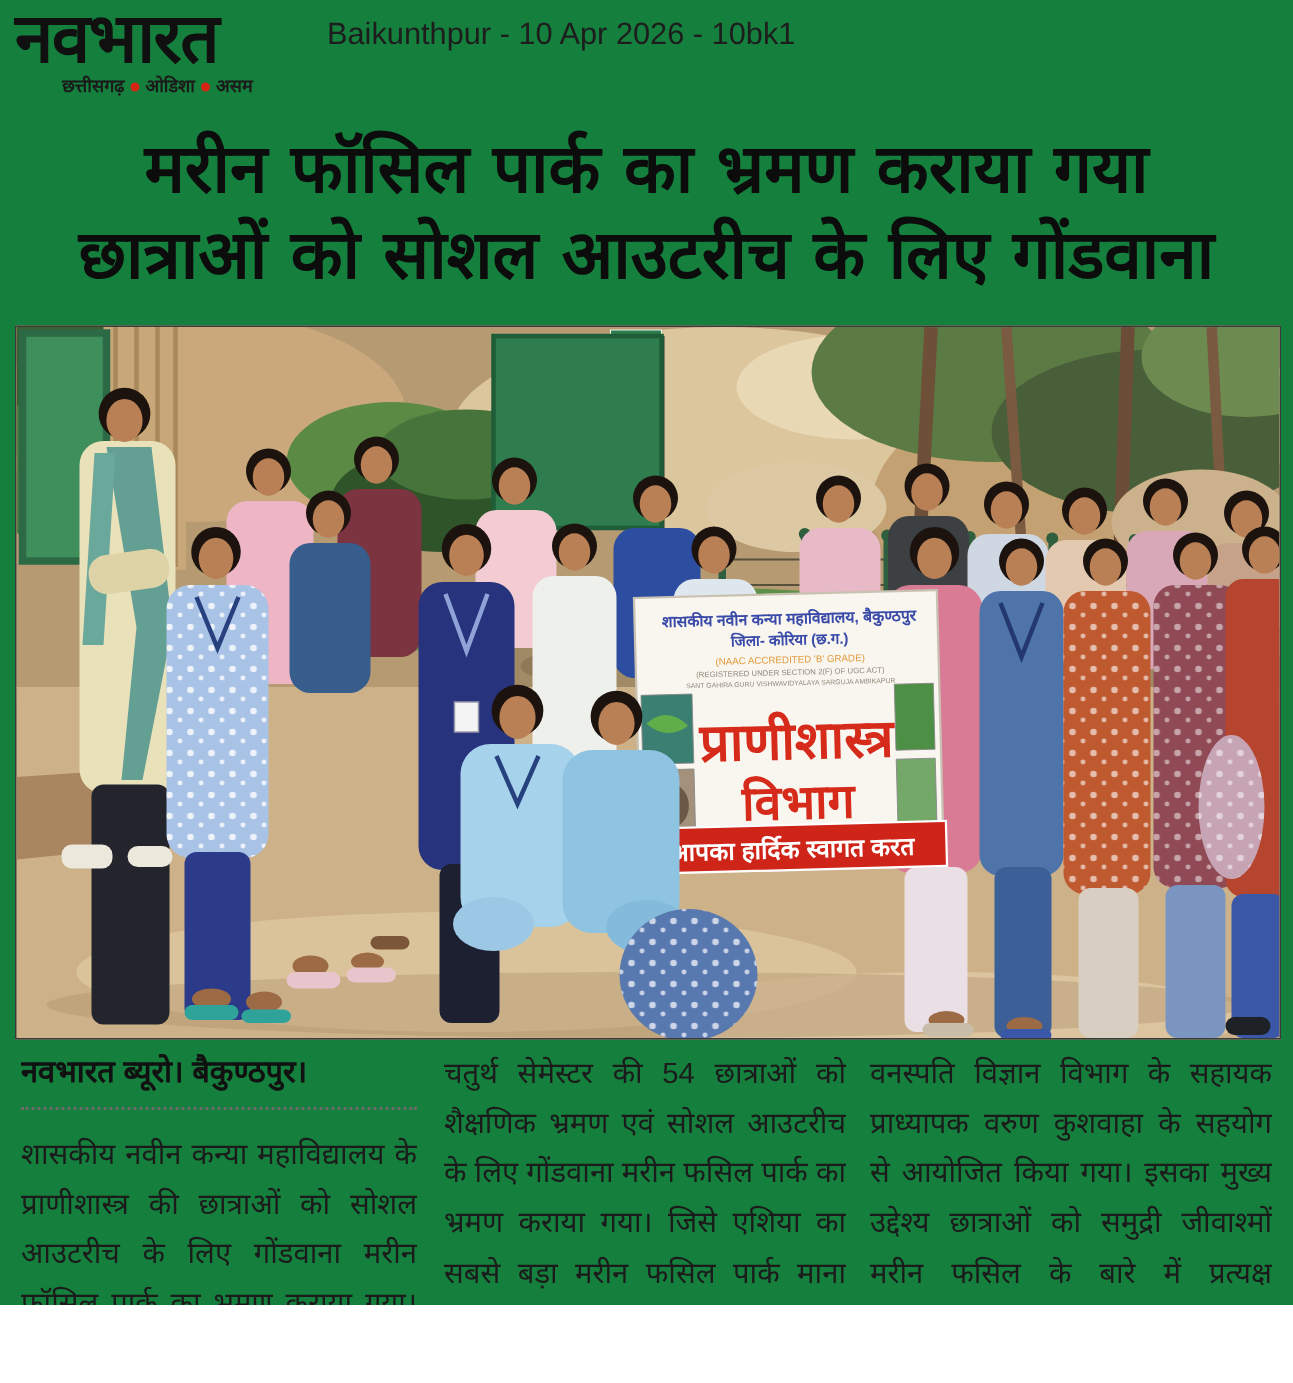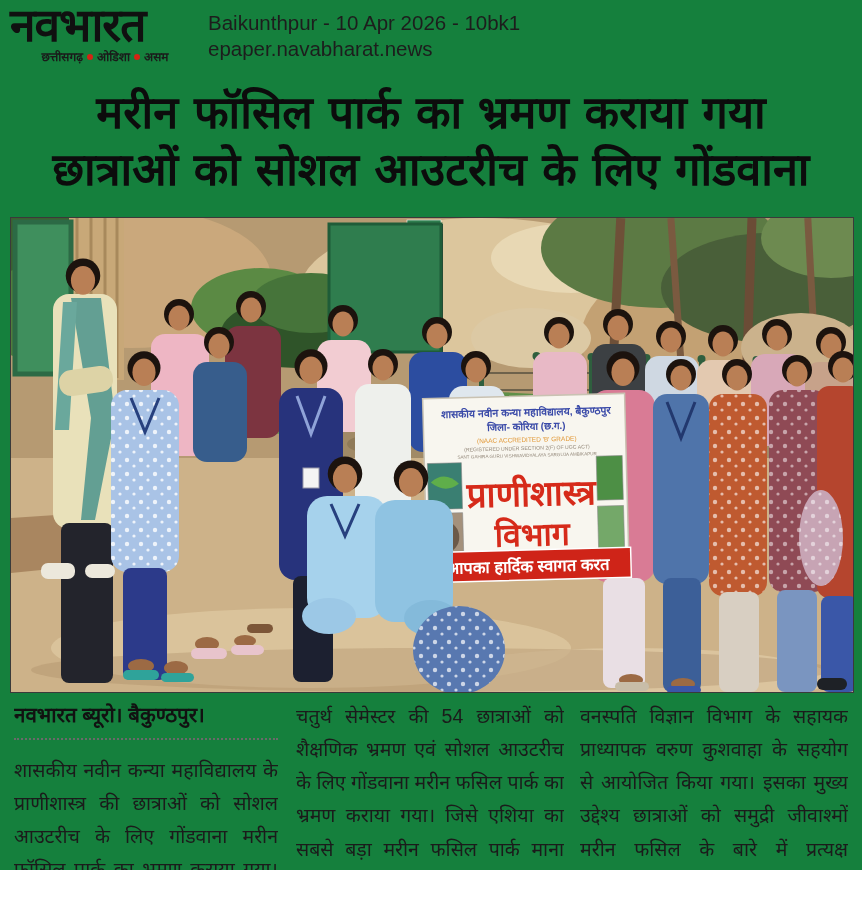--- a/index.html
+++ b/index.html
@@ -4,24 +4,24 @@
 <style>
   html,body{margin:0;padding:0;background:#ffffff;}
   .page{position:relative;width:862px;height:870px;background:#15803d;overflow:hidden;
         font-family:"Liberation Sans","DejaVu Sans",sans-serif;}
 
   
   .masthead{position:absolute;left:0;top:0;width:862px;height:78px;}
   .logo{position:absolute;left:10px;top:2px;font-size:46px;font-weight:900;color:#101010;
         letter-spacing:-1px;font-family:"DejaVu Sans",sans-serif;line-height:1.0;}
   .tagline{position:absolute;left:12px;top:48px;width:186px;text-align:center;font-size:12px;
-        font-weight:700;color:#1a1a1a;white-space:nowrap;}
+        font-weight:700;color:#1a1a1a;white-space:nowrap;font-family:Liberation Serif, serif;}
   .tagline .dot{display:inline-block;width:6px;height:6px;border-radius:50%;background:#d42414;
         margin:0 4px 1px 4px;vertical-align:middle;}
-  .edition{position:absolute;left:208px;top:10px;font-size:20.5px;color:#1d1d1d;line-height:1.28;}
+  .edition{position:absolute;left:218px;top:10px;font-size:20.5px;color:#1d1d1d;line-height:1.28;}
 
   
   .headline{position:absolute;left:0;top:84px;width:862px;text-align:center;color:#0c0c0c;
         font-size:45px;font-weight:800;line-height:1.27;font-family:"DejaVu Sans",sans-serif;}
 
   
   .photo{position:absolute;left:10px;top:217px;width:842px;height:474px;border:1px solid #3a3a3a;
         background:#c9b28b;overflow:hidden;}
   .photo svg{display:block;width:100%;height:100%;}
 
@@ -40,21 +40,20 @@
 
 <div class="page">
 
   <div class="masthead">
     <div class="logo">नवभारत</div>
     <div class="tagline">
       <span>छत्तीसगढ़</span><span class="dot"></span><span>ओडिशा</span><span class="dot"></span><span>असम</span>
     </div>
     <div class="edition">
       <div>Baikunthpur - 10 Apr 2026 - 10bk1</div>
-      <div>epaper.navabharat.news</div>
     </div>
   </div>
 
   <div class="headline">
     <div>मरीन फॉसिल पार्क का भ्रमण कराया गया</div>
     <div>छात्राओं को सोशल आउटरीच के लिए गोंडवाना</div>
   </div>
 
   <div class="photo">
     <svg viewBox="0 0 842 474" preserveAspectRatio="none">

